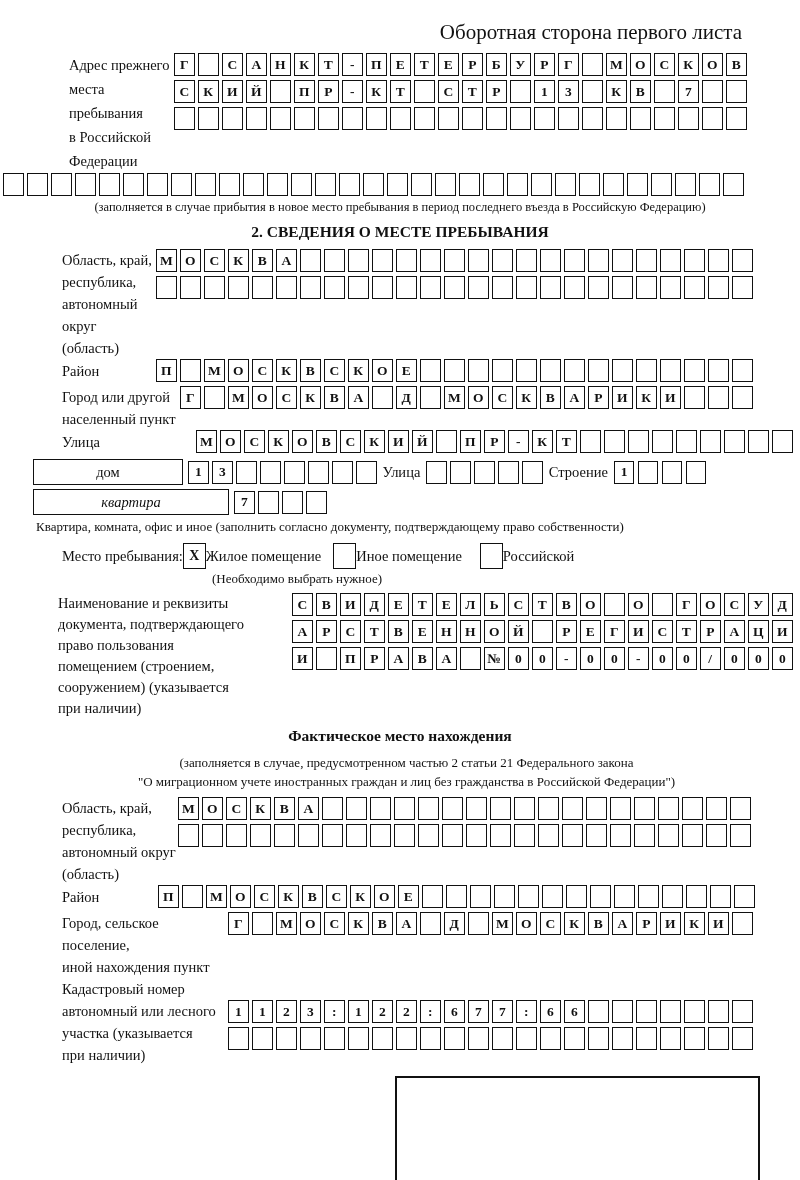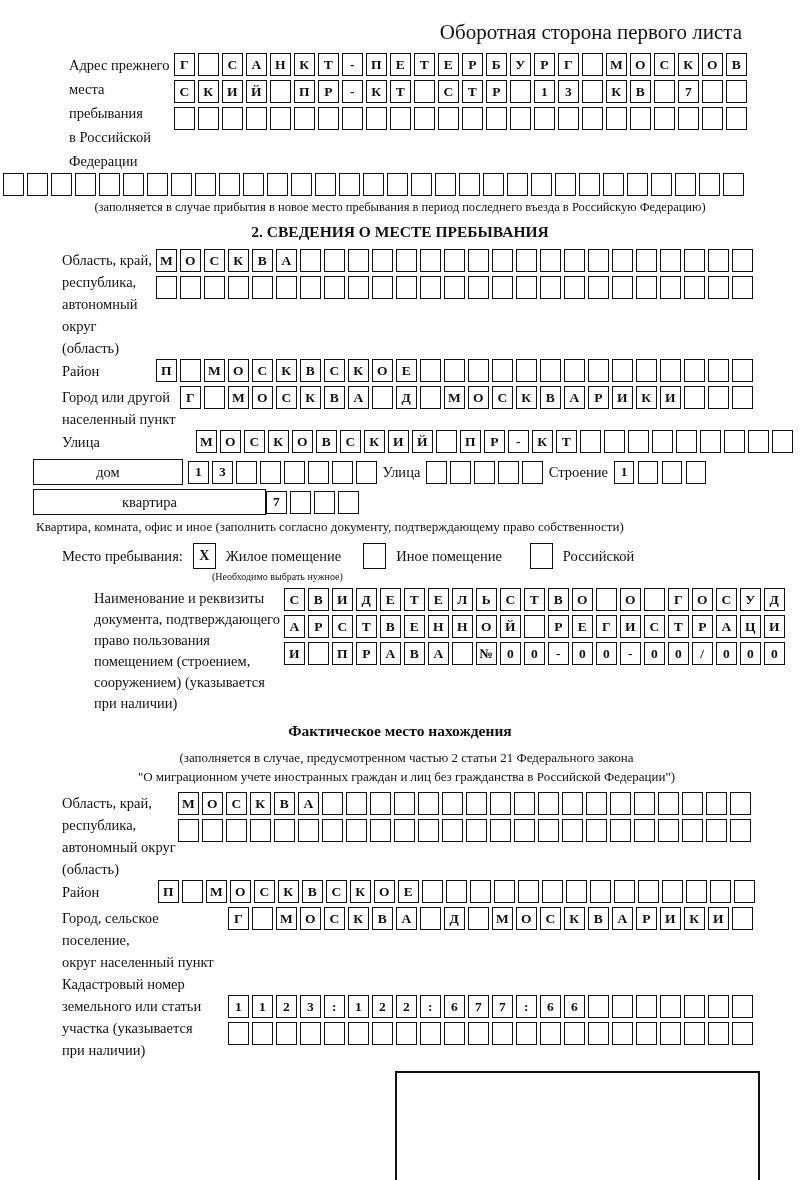--- a/index.html
+++ b/index.html
@@ -19,21 +19,21 @@
   .caption-left{font-size:13px;margin:0 0 8px 36px;}
   .sec-title{text-align:center;font-weight:bold;font-size:15.5px;margin:6px 0 8px 0;}
   .sec-sub{text-align:center;font-size:13px;line-height:19px;margin-bottom:6px;padding-left:13px;}
   .wbox{box-sizing:border-box;border:1.8px solid #111;height:26px;display:inline-flex;
         align-items:center;justify-content:center;font-size:14.5px;flex-shrink:0;}
   .houserow{display:flex;align-items:center;margin:2px 0 4px 33px;}
   .houserow .lbl{margin:0 6px;}
   .cbox{box-sizing:border-box;width:23px;height:26px;border:1.8px solid #111;
         display:inline-flex;align-items:center;justify-content:center;
         font-weight:bold;font-size:14px;flex-shrink:0;}
-  .placerow{display:flex;align-items:center;gap:10px;margin:4px 0 2px 62px;font-size:14.5px;}
+  .placerow{display:flex;align-items:center;gap:0;margin:4px 0 2px 62px;font-size:14.5px;}
   .stamp-box{box-sizing:border-box;width:365px;height:172px;border:2px solid #111;
              margin:10px 0 4px 395px;} .mt8{margin-top:8px;}
   .mb0{margin-bottom:0;}
 </style>
 </head>
 <body>
 
 <div class="sheet">
 
   <div class="top-note">Оборотная сторона первого листа</div>
@@ -346,21 +346,21 @@
     <span class="lbl lbl1">Строение</span>
     <div class="cellrow mb0">
         <span class="cell">1</span>
         <span class="cell"></span>
         <span class="cell"></span>
         <span class="cell"></span>
       </div>
   </div>
 
   <div class="houserow">
-    <div class="wbox" style="width:233px;">квартира</div>
+    <div class="wbox" style="width:196px;margin-right:5px;font-style:italic;">квартира</div>
     <div class="cellrow mb0">
         <span class="cell">7</span>
         <span class="cell"></span>
         <span class="cell"></span>
         <span class="cell"></span>
       </div>
   </div>
   <div class="caption-left">Квартира, комната, офис и иное (заполнить согласно документу, подтверждающему право собственности)</div>
 
   <div class="placerow">
@@ -371,23 +371,23 @@
     <span>Жилое помещение</span>
     <span class="cbox" style="margin-left:12px;">
         <span></span>
       </span>
     <span>Иное помещение</span>
     <span class="cbox" style="margin-left:18px;">
         <span></span>
       </span>
     <span>Российской</span>
   </div>
-  <div style="font-size:10px;margin:0 0 6px 212px;">(Необходимо выбрать нужное)</div>
-
-  <div class="rowflex" style="margin-left:94px;">
+  <div style="font-size:13px;margin:0 0 6px 212px;">(Необходимо выбрать нужное)</div>
+
+  <div class="rowflex" style="margin-left:58px;gap:44px;">
     <div class="lbl" style="width:190px;line-height:21px;">
         <div>Наименование и реквизиты</div>
         <div>документа, подтверждающего</div>
         <div>право пользования</div>
         <div>помещением (строением,</div>
         <div>сооружением) (указывается</div>
         <div>при наличии)</div>
       </div>
     <div class="cellcol">
       <div class="cellrow">
@@ -558,21 +558,21 @@
         <span class="cell"></span>
         <span class="cell"></span>
         <span class="cell"></span>
         <span class="cell"></span>
       </div>
   </div>
 
   <div class="rowflex" style="margin-left:62px;">
     <div class="lbl" style="width:166px;">
         <div>Город, сельское поселение,</div>
-        <div>округ населенный пункт</div>
+        <div>иной нахождения пункт</div>
       </div>
     <div class="cellrow">
         <span class="cell">Г</span>
         <span class="cell"></span>
         <span class="cell">М</span>
         <span class="cell">О</span>
         <span class="cell">С</span>
         <span class="cell">К</span>
         <span class="cell">В</span>
         <span class="cell">А</span>
@@ -589,21 +589,21 @@
         <span class="cell">И</span>
         <span class="cell">К</span>
         <span class="cell">И</span>
         <span class="cell"></span>
       </div>
   </div>
 
   <div class="rowflex" style="margin-left:62px;">
     <div class="lbl" style="width:166px;">
         <div>Кадастровый номер</div>
-        <div>земельного или статьи</div>
+        <div>автономный или лесного</div>
         <div>участка (указывается</div>
         <div>при наличии)</div>
       </div>
     <div class="cellcol" style="margin-top:22px;">
       <div class="cellrow">
           <span class="cell">1</span>
           <span class="cell">1</span>
           <span class="cell">2</span>
           <span class="cell">3</span>
           <span class="cell">:</span>

